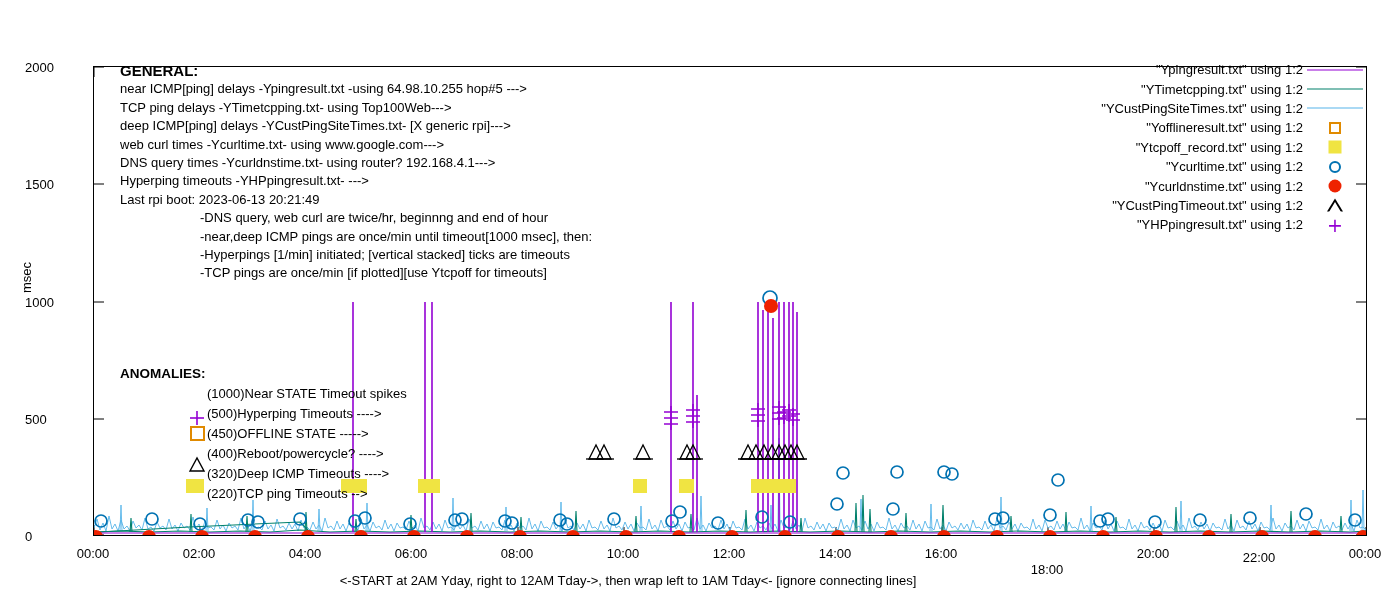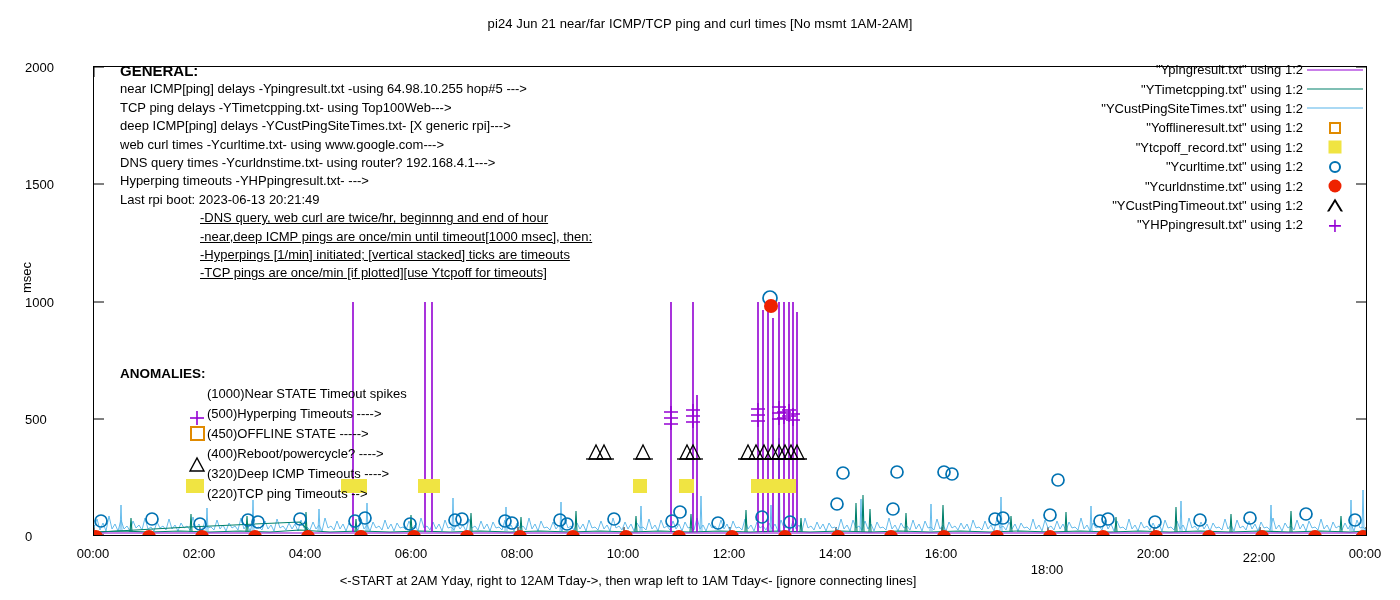--- a/index.html
+++ b/index.html
@@ -13,21 +13,21 @@
   svg.layer{position:absolute;left:0;top:0;width:1400px;height:600px;
             pointer-events:none;}
   .ylabel{position:absolute;left:-4px;top:270px;width:60px;text-align:center;
           font-size:13px;transform:rotate(-90deg);transform-origin:center center;}
   .ytick{position:absolute;width:60px;font-size:13px;}
   .xtick{position:absolute;width:80px;text-align:center;font-size:13px;}
   .xcaption{position:absolute;left:0;top:573px;width:1256px;text-align:center;
             font-size:13px;}
   .gen-block{position:absolute;left:120px;top:62px;font-size:13px;line-height:18.4px;}
   .gen-block .hd{font-weight:bold;font-size:15px;}
-  .gen-block .ind1{padding-left:80px;text-decoration:underline;}
+  .gen-block .ind1{padding-left:80px;}
   .anom-block{position:absolute;left:120px;top:364px;font-size:13px;line-height:20px;}
   .anom-block .hd{font-weight:bold;font-size:13.5px;}
   .anom-block .ind{padding-left:87px;}
   .legend{position:absolute;left:1040px;top:60px;width:327px;font-size:13px;}
   .legend-row{height:19.4px;display:flex;align-items:center;justify-content:flex-end;}
   .legend-label{text-align:right;white-space:nowrap;}
   .legend-key{width:64px;height:19.4px;position:relative;flex:0 0 64px;}
   .legend-key > * {position:absolute;left:50%;top:50%;transform:translate(-50%,-50%);}
   .k-line{width:56px;height:0;border-top:1.4px solid #000;}
   .k-sqopen{width:12px;height:12px;border:2px solid #e08a00;box-sizing:border-box;}
@@ -36,21 +36,20 @@
   .k-cirfill{width:13px;height:13px;background:#ee2200;border-radius:50%;}
   .k-tri{width:0;height:0;border-left:8px solid transparent;border-right:8px solid transparent;border-bottom:13px solid #000;}
   .k-tri-inner{width:0;height:0;border-left:6px solid transparent;border-right:6px solid transparent;border-bottom:10px solid #fff;position:absolute;left:50%;top:calc(50% + 2px);transform:translate(-50%,-50%);}
   .k-plus{font-size:19px;color:#9400d3;line-height:1;font-family:"DejaVu Sans",sans-serif;}
 </style>
 </head>
 <body>
 
 <div id="chart-root">
 
-  <div class="title">pi24 Jun 21  near/far ICMP/TCP ping and curl times [No msmt 1AM-2AM]</div>
 
   <div class="plot-frame"></div>
 
   <div class="ylabel">msec</div>
 
   <div class="ytick" style="left:25px;top:60px;">2000</div>
   <div class="ytick" style="left:25px;top:177px;">1500</div>
   <div class="ytick" style="left:25px;top:295px;">1000</div>
   <div class="ytick" style="left:25px;top:412px;">500</div>
   <div class="ytick" style="left:25px;top:529px;">0</div>

